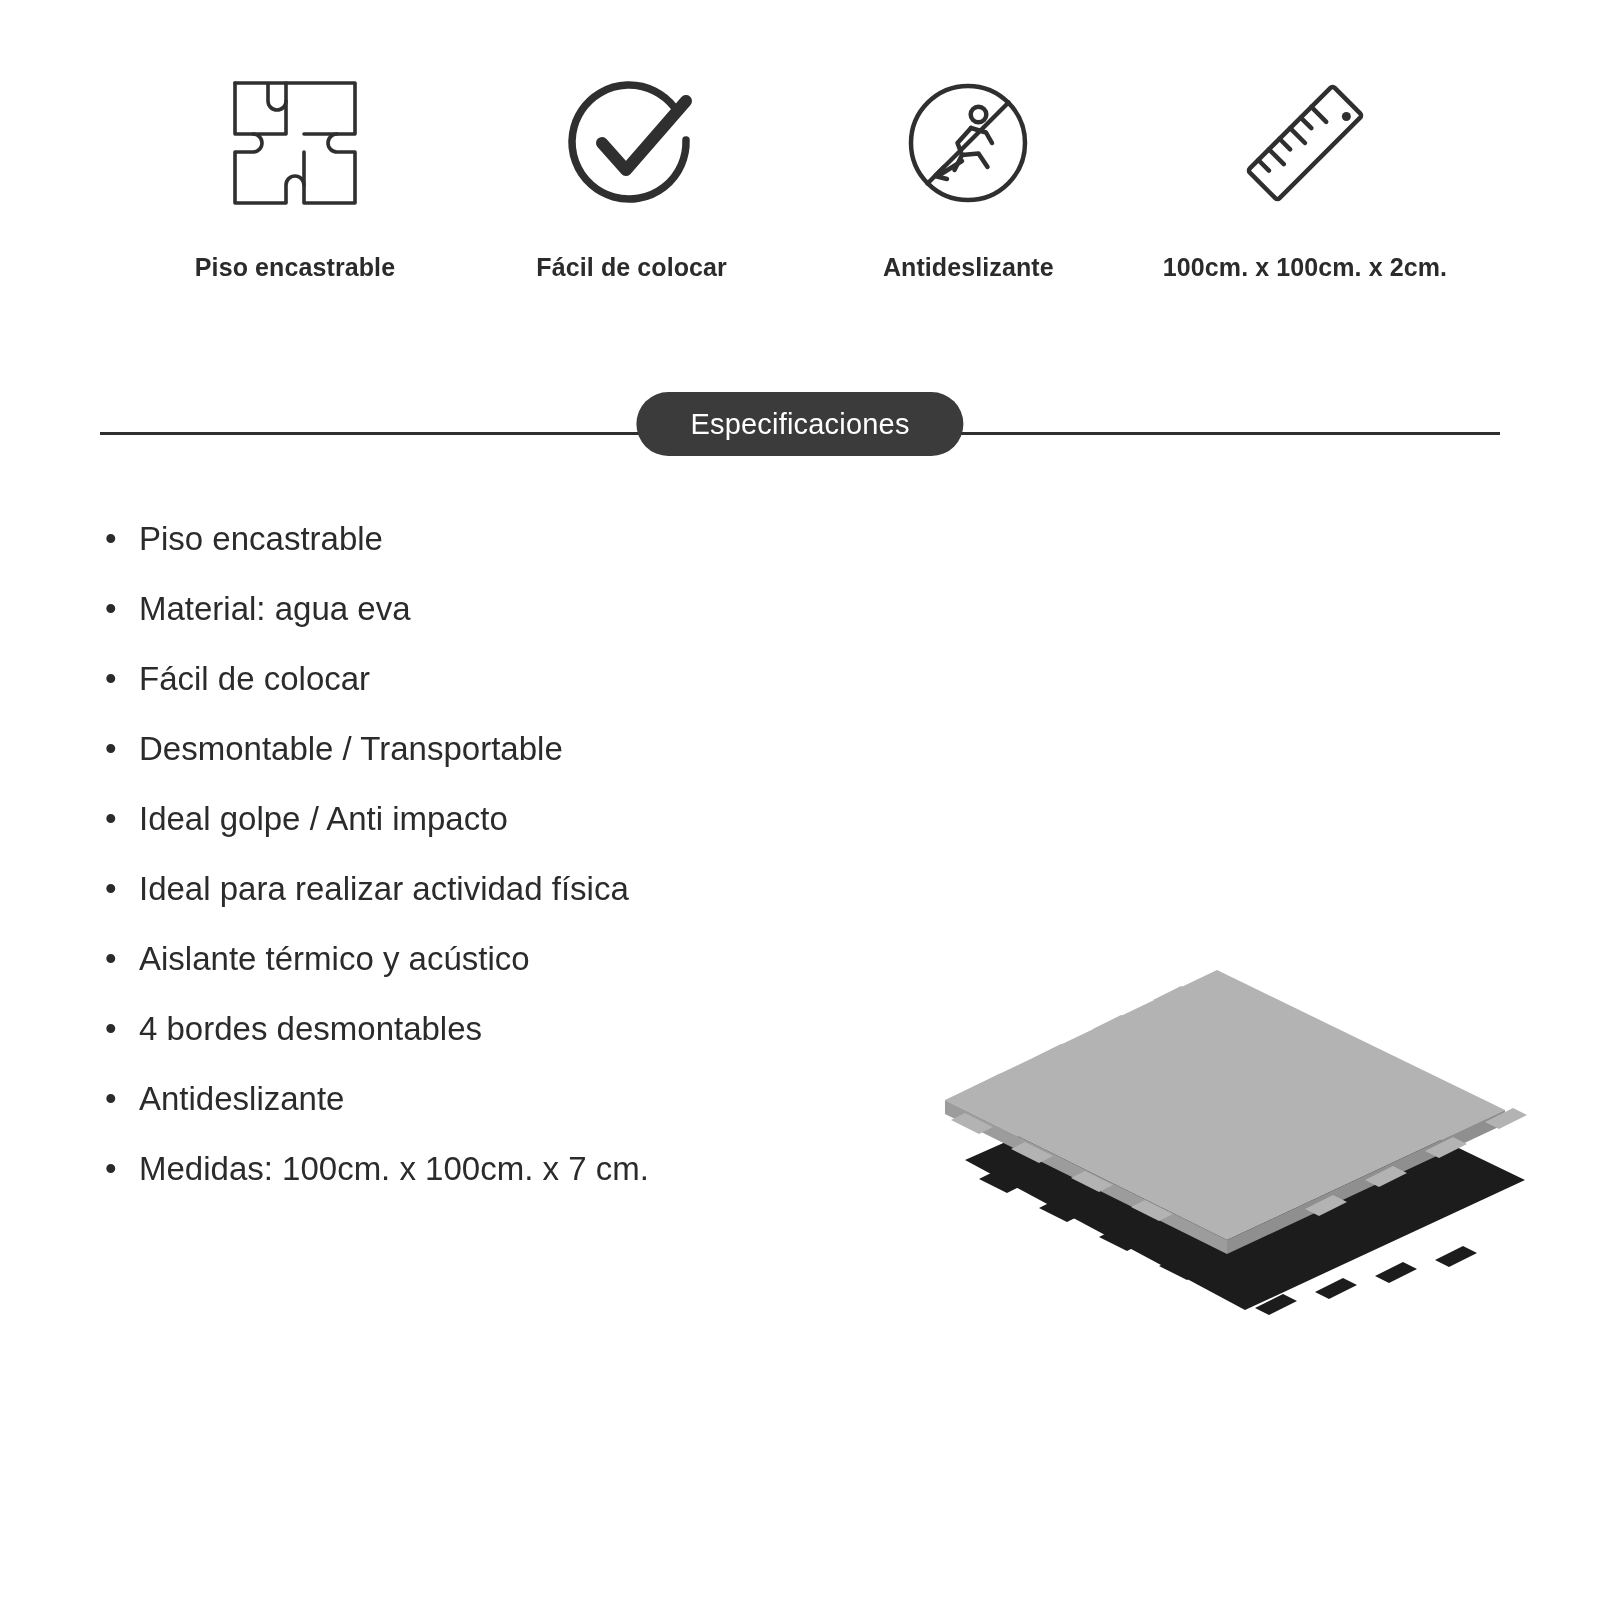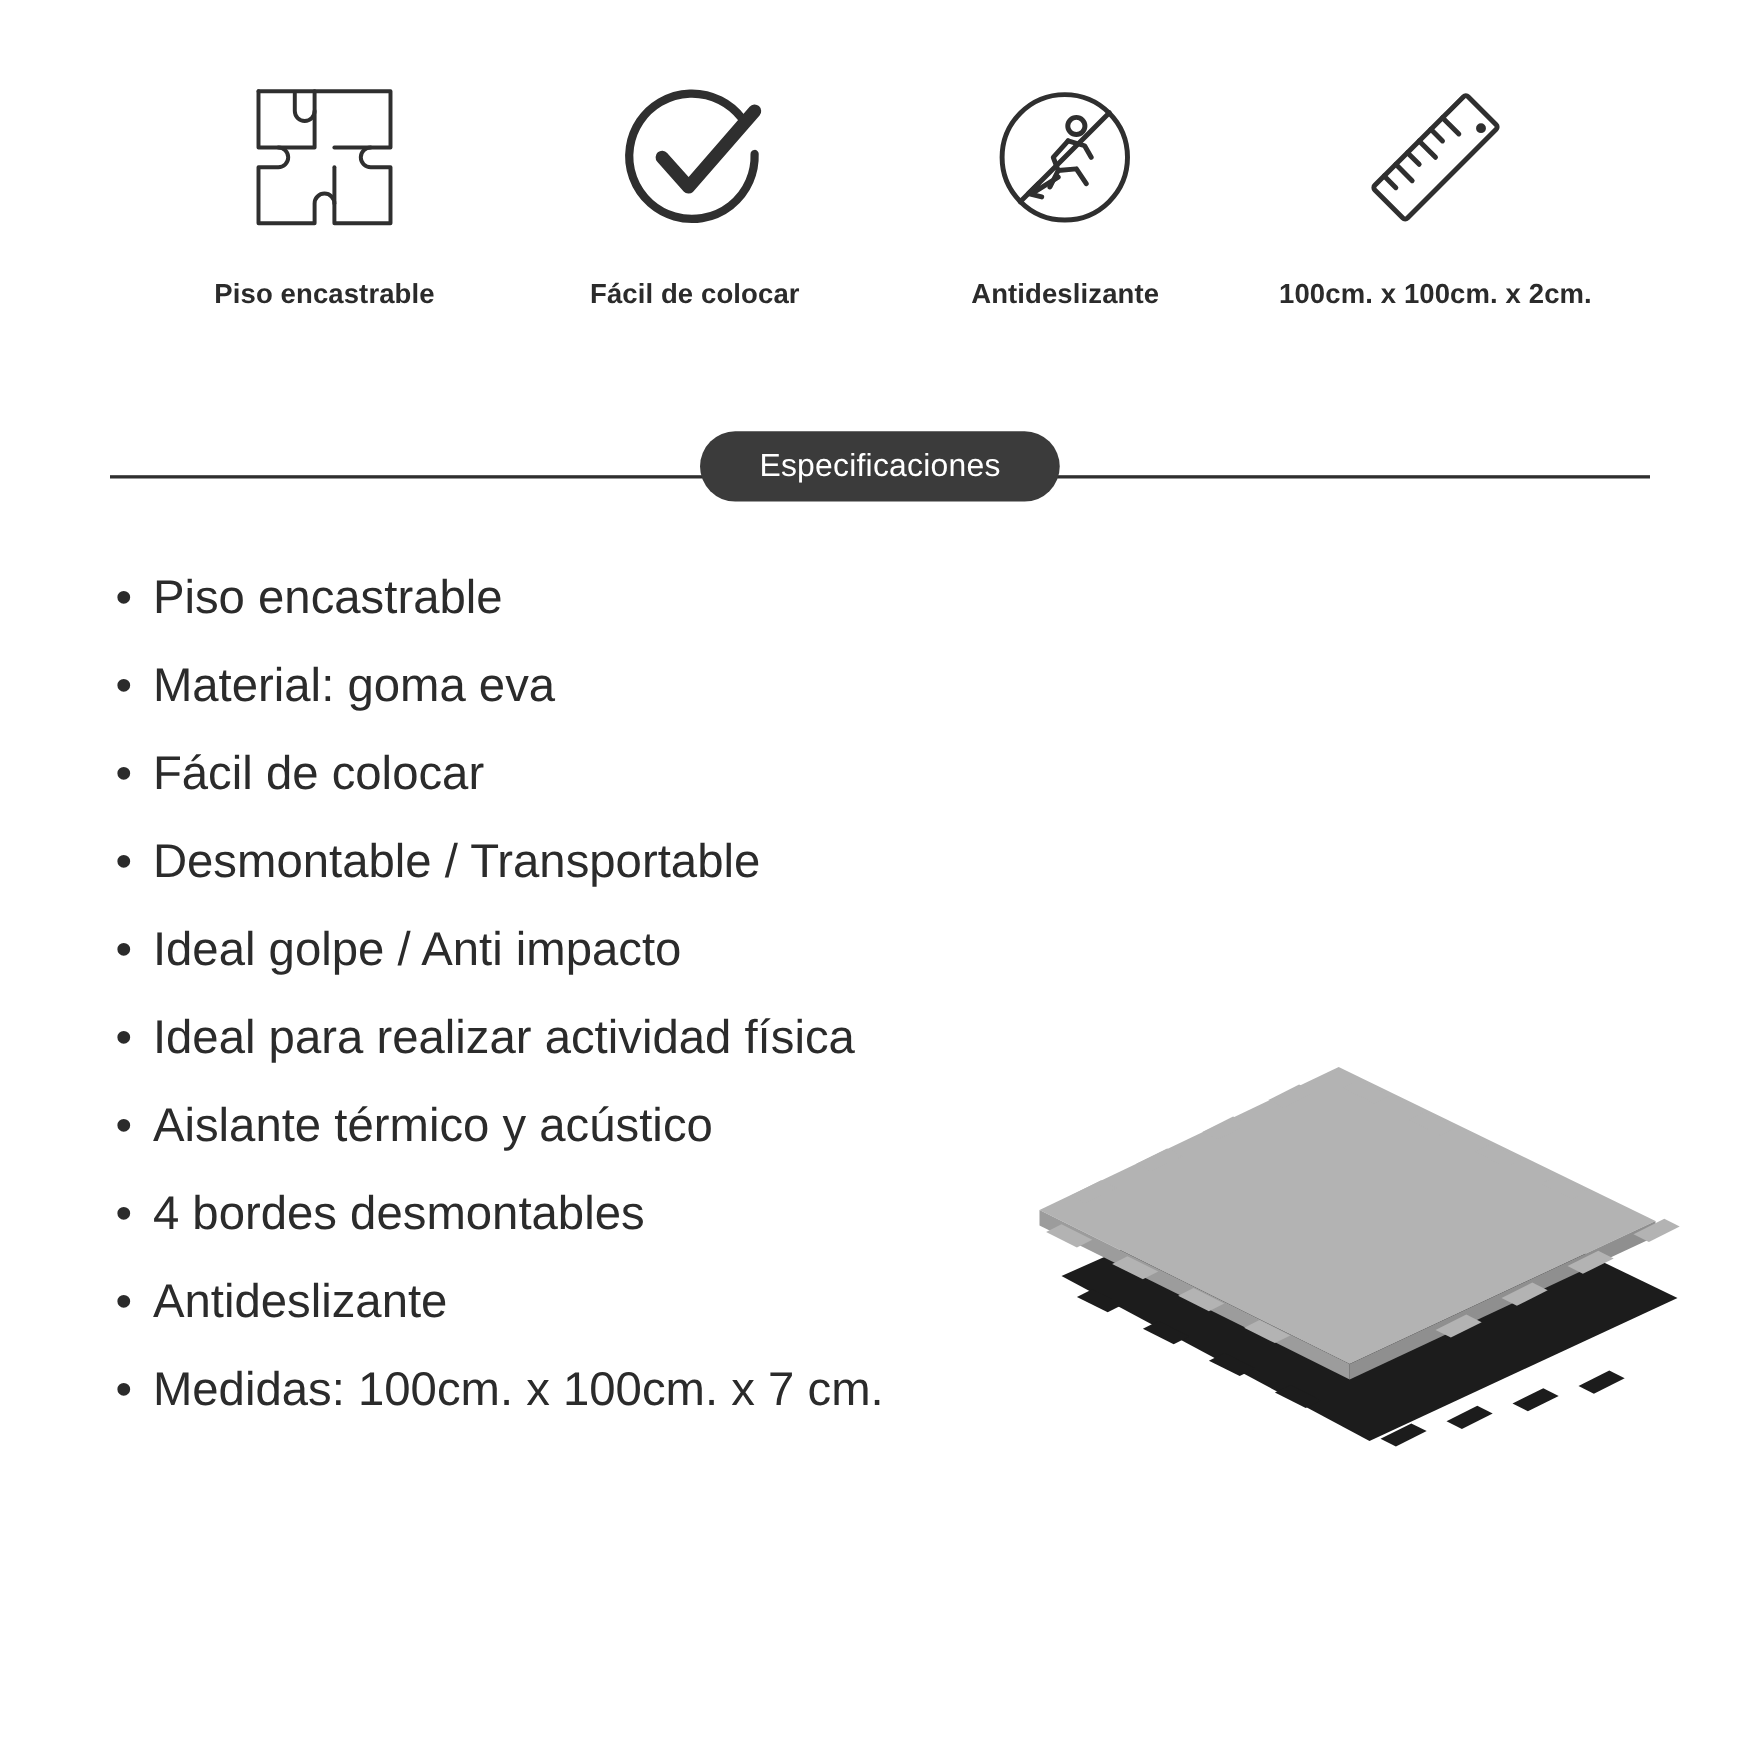--- a/index.html
+++ b/index.html
@@ -77,21 +77,21 @@
 
   
   .spec-list {
     margin: 50px 0 0 0;
     padding: 0 0 0 105px;
     list-style: none;
     position: relative;
     z-index: 2;
   }
   .spec-list li {
-    font-size: 43px;
+    font-size: 33px;
     line-height: 1.0;
     color: #2b2b2b;
     padding: 0 0 37px 0;
     white-space: nowrap;
   }
   .spec-list li .bullet {
     display: inline-block;
     width: 34px;
     color: #2b2b2b;
   }
@@ -216,21 +216,21 @@
       <polygon points="60,203 88,217 74,224 46,210" fill="#b3b3b3"></polygon>
       <polygon points="120,232 148,246 134,253 106,239" fill="#b3b3b3"></polygon>
       <polygon points="180,261 208,275 194,282 166,268" fill="#b3b3b3"></polygon>
       <polygon points="240,290 268,304 254,311 226,297" fill="#b3b3b3"></polygon>
     </g>
   </svg>
 </div>
 
 <ul class="spec-list">
   <li><span class="bullet">•</span><span>Piso encastrable</span></li>
-  <li><span class="bullet">•</span><span>Material: goma eva</span></li>
+  <li><span class="bullet">•</span><span>Material: agua eva</span></li>
   <li><span class="bullet">•</span><span>Fácil de colocar</span></li>
   <li><span class="bullet">•</span><span>Desmontable / Transportable</span></li>
   <li><span class="bullet">•</span><span>Ideal golpe / Anti impacto</span></li>
   <li><span class="bullet">•</span><span>Ideal para realizar actividad física</span></li>
   <li><span class="bullet">•</span><span>Aislante térmico y acústico</span></li>
   <li><span class="bullet">•</span><span>4 bordes desmontables</span></li>
   <li><span class="bullet">•</span><span>Antideslizante</span></li>
   <li><span class="bullet">•</span><span>Medidas: 100cm. x 100cm. x 7 cm.</span></li>
 </ul>
 

